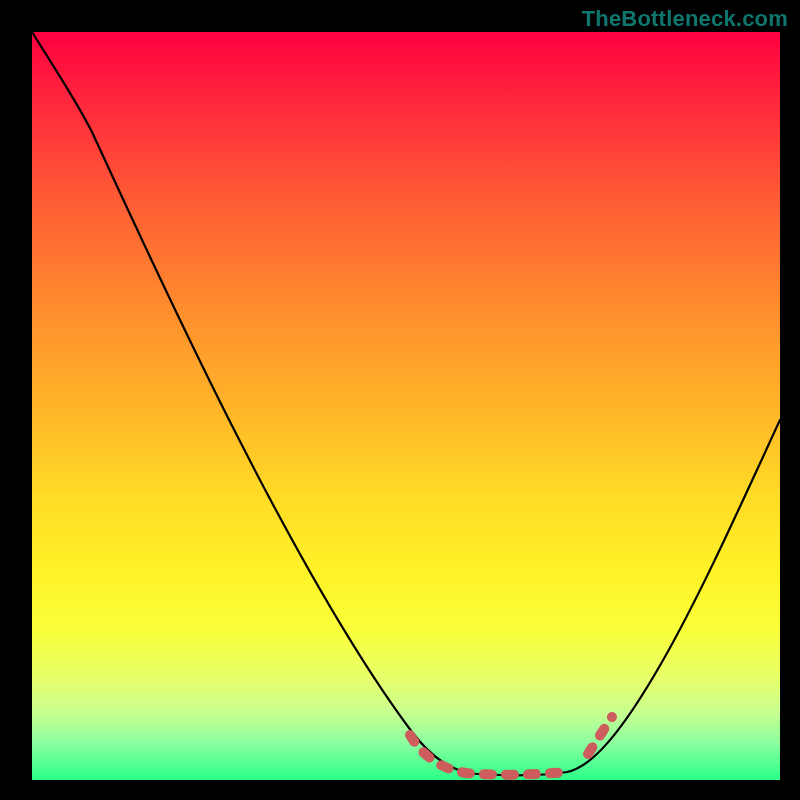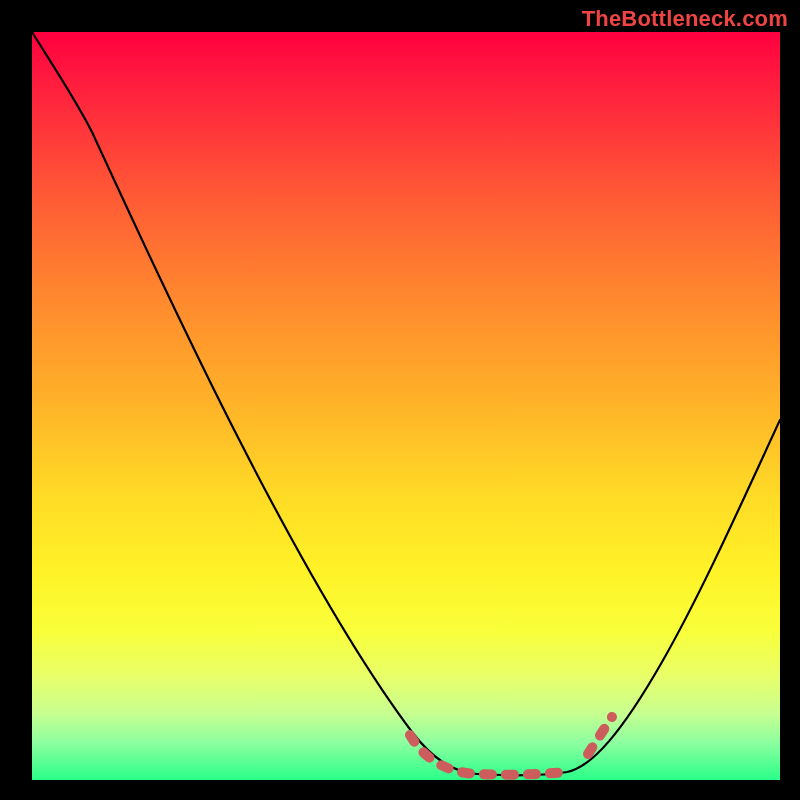--- a/index.html
+++ b/index.html
@@ -18,21 +18,21 @@
     height: 748px;
     background: #000;
   }
   .watermark {
     position: absolute;
     top: 6px;
     right: 12px;
     font-family: Arial, Helvetica, sans-serif;
     font-size: 22px;
     font-weight: 600;
-    color: #ef4444;
+    color: #0f766e;
     letter-spacing: 0.2px;
     z-index: 3;
   }
   svg {
     position: absolute;
     left: 0;
     top: 0;
   }
   .curve {
     fill: none;

